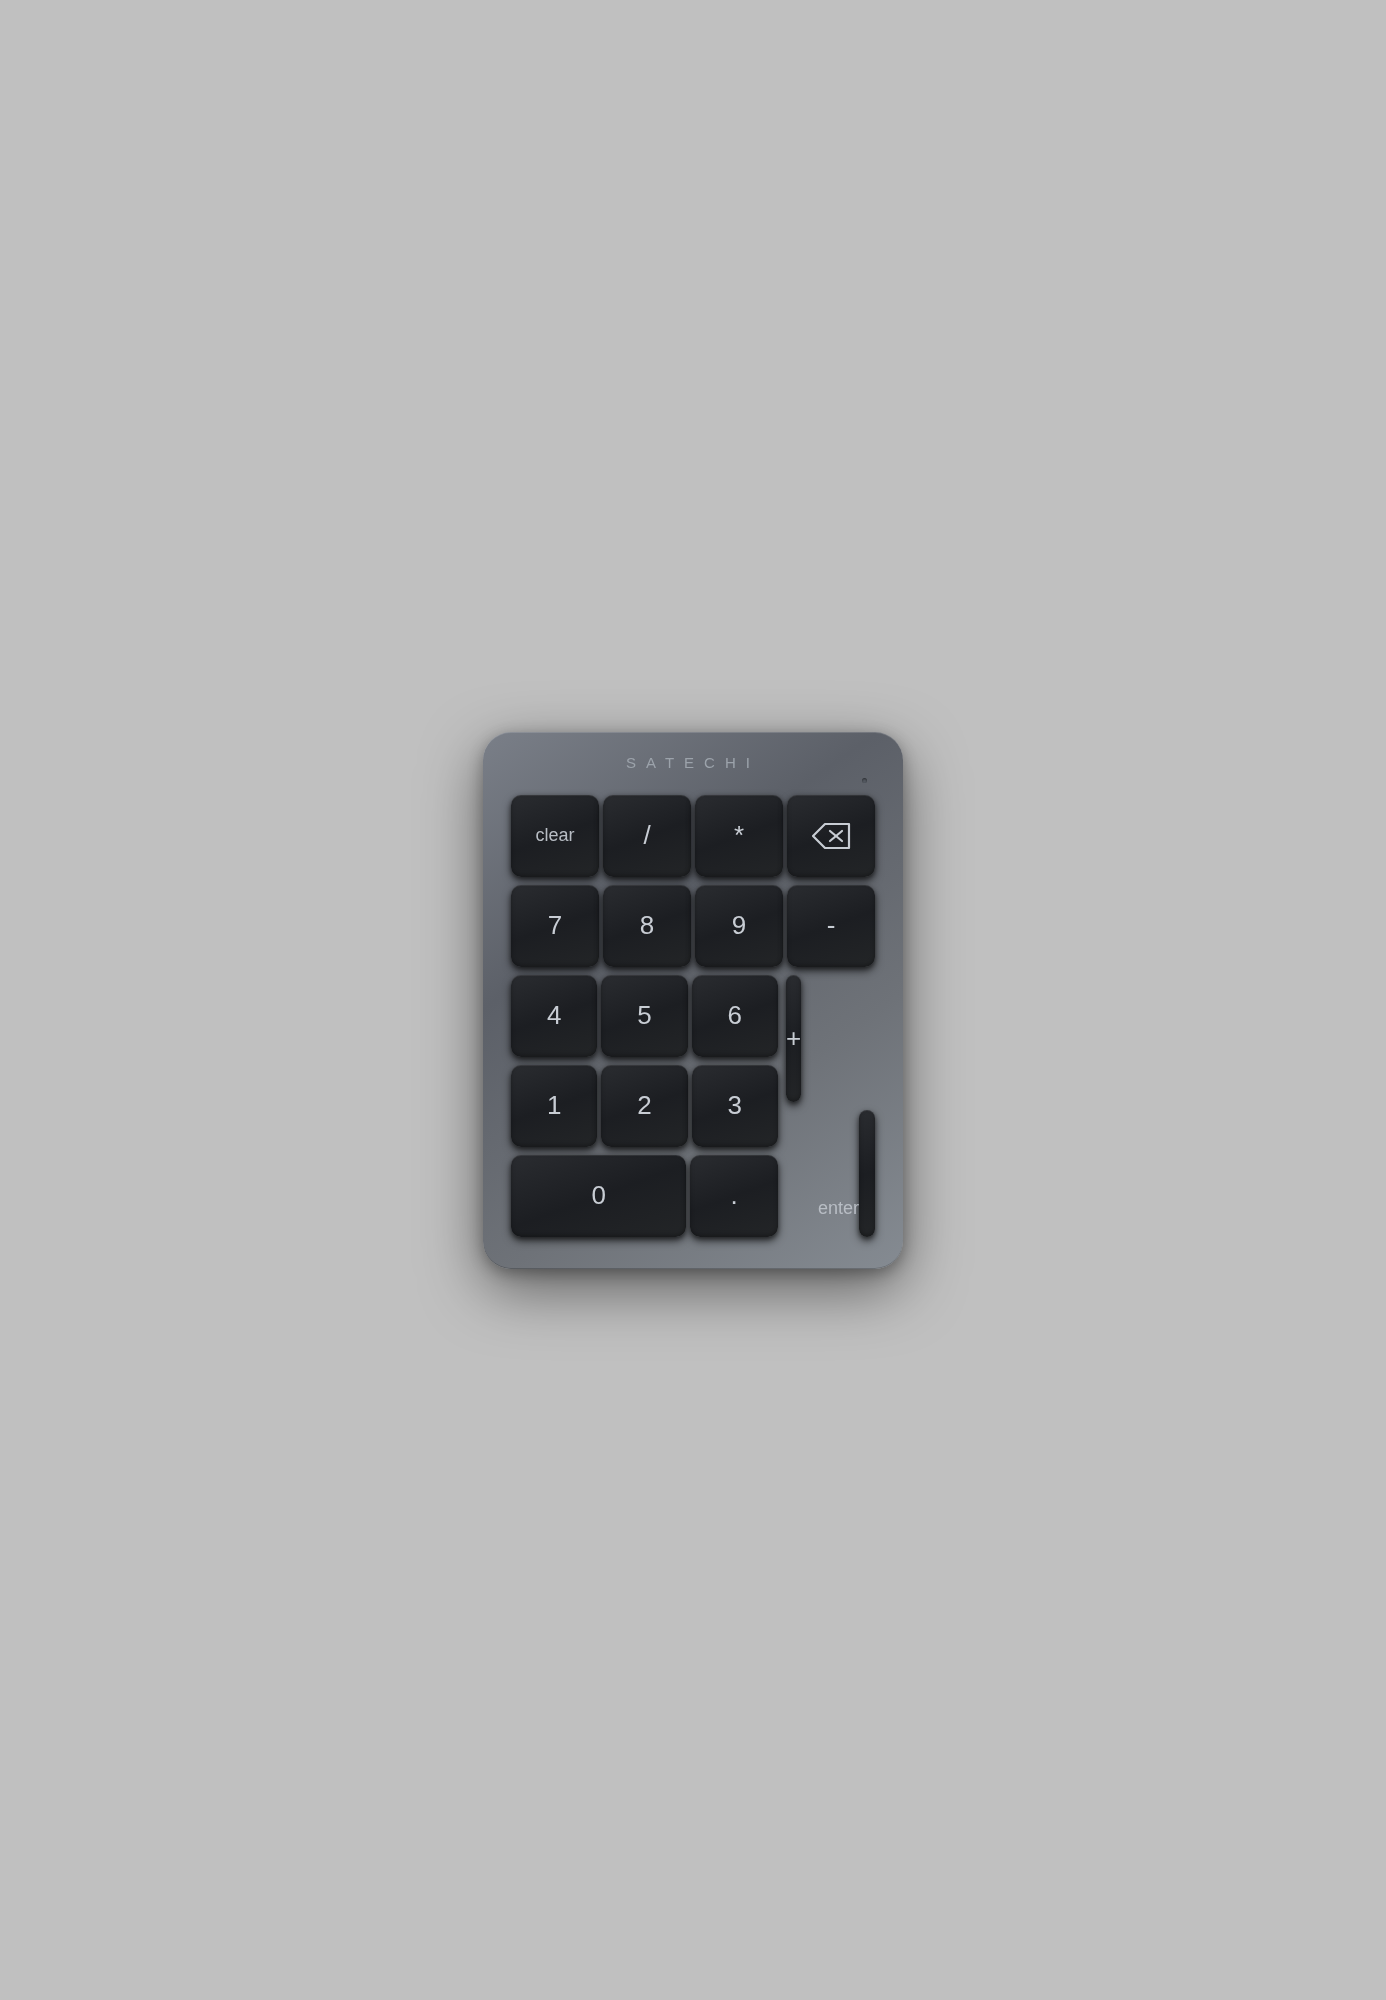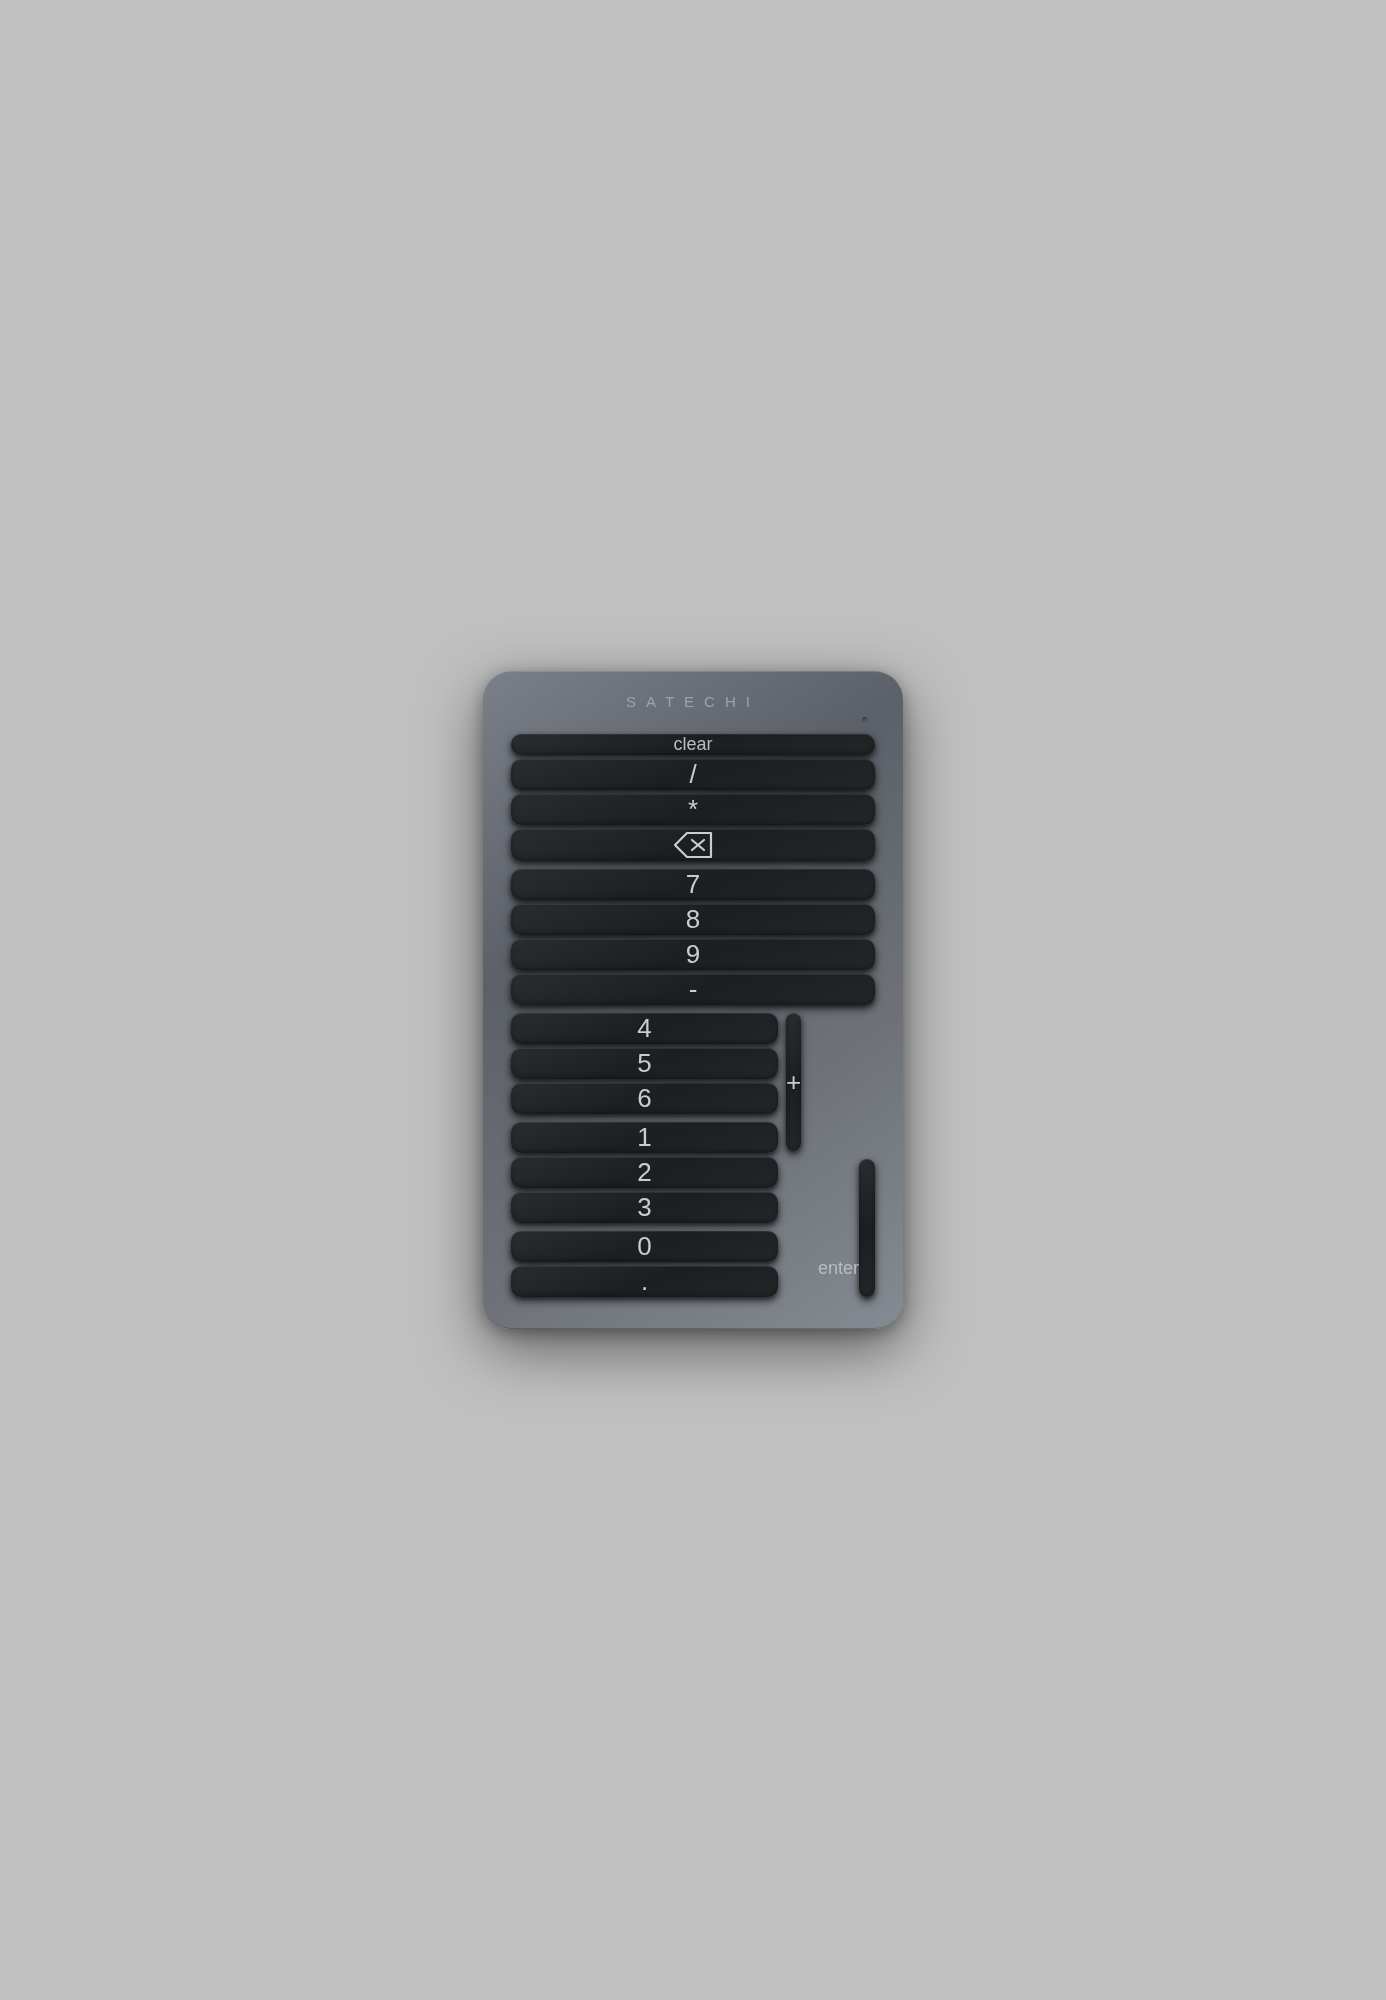--- a/index.html
+++ b/index.html
@@ -54,21 +54,20 @@
 
     .keys-grid {
       display: flex;
       flex-direction: column;
       gap: 8px;
     }
 
     .key-row {
       display: flex;
       gap: 4px;
-      flex-direction: column;
     }
 
     .key {
       background: linear-gradient(160deg, #2a2c30, #1c1e22, #232527);
       border-radius: 10px;
       display: flex;
       align-items: center;
       justify-content: center;
       color: #c8cdd4;
       font-size: 26px;

